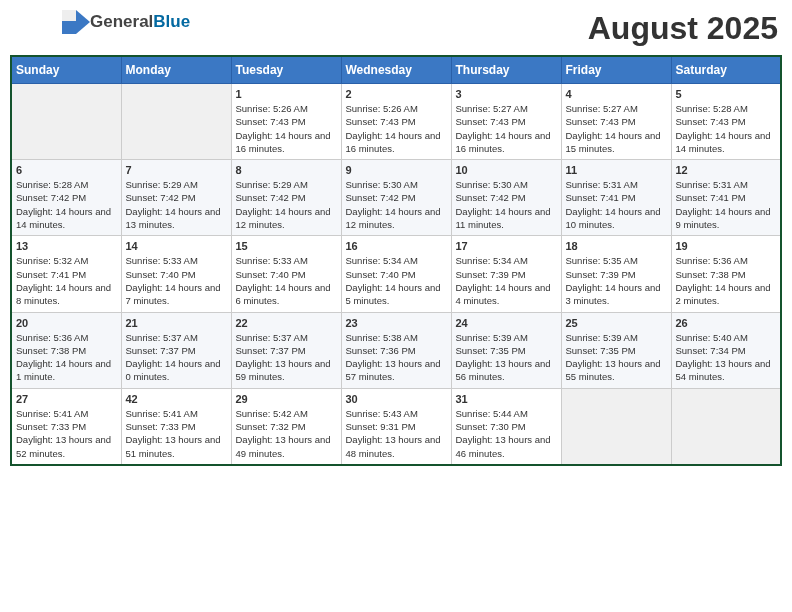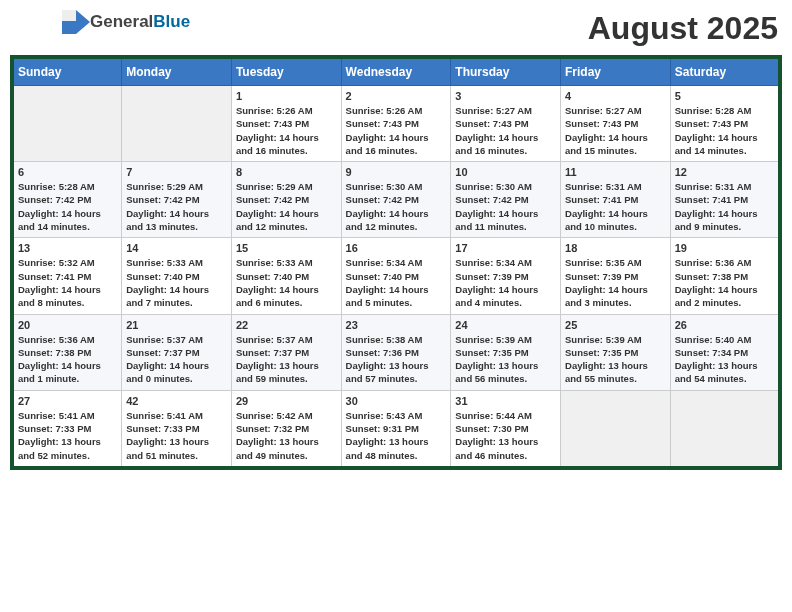--- a/index.html
+++ b/index.html
@@ -30,21 +30,21 @@
       font-weight: bold;
       color: #333;
     }
     .location {
       font-size: 14px;
       color: #555;
     }
     .calendar {
       width: 100%;
       border-collapse: collapse;
-      border: 4px solid #14532d;
+      border: 2px solid #14532d;
     }
     .calendar th {
       background-color: #3b78c4;
       color: #fff;
       font-size: 12px;
       font-weight: bold;
       padding: 6px 4px;
       text-align: left;
       border: 1px solid #2a60a8;
     }
@@ -66,21 +66,20 @@
     }
     .day-num {
       font-size: 11px;
       font-weight: bold;
       margin-bottom: 2px;
       display: block;
     }
     .day-info {
       font-size: 9.5px;
       line-height: 1.4;
-      font-weight: bold;
     }
     .empty-cell {
       background: #f0f0f0 !important;
     }
     .logo-row {
       display: flex;
       align-items: center;
       padding-left: 48px;
     }
     .logo-text-general {

